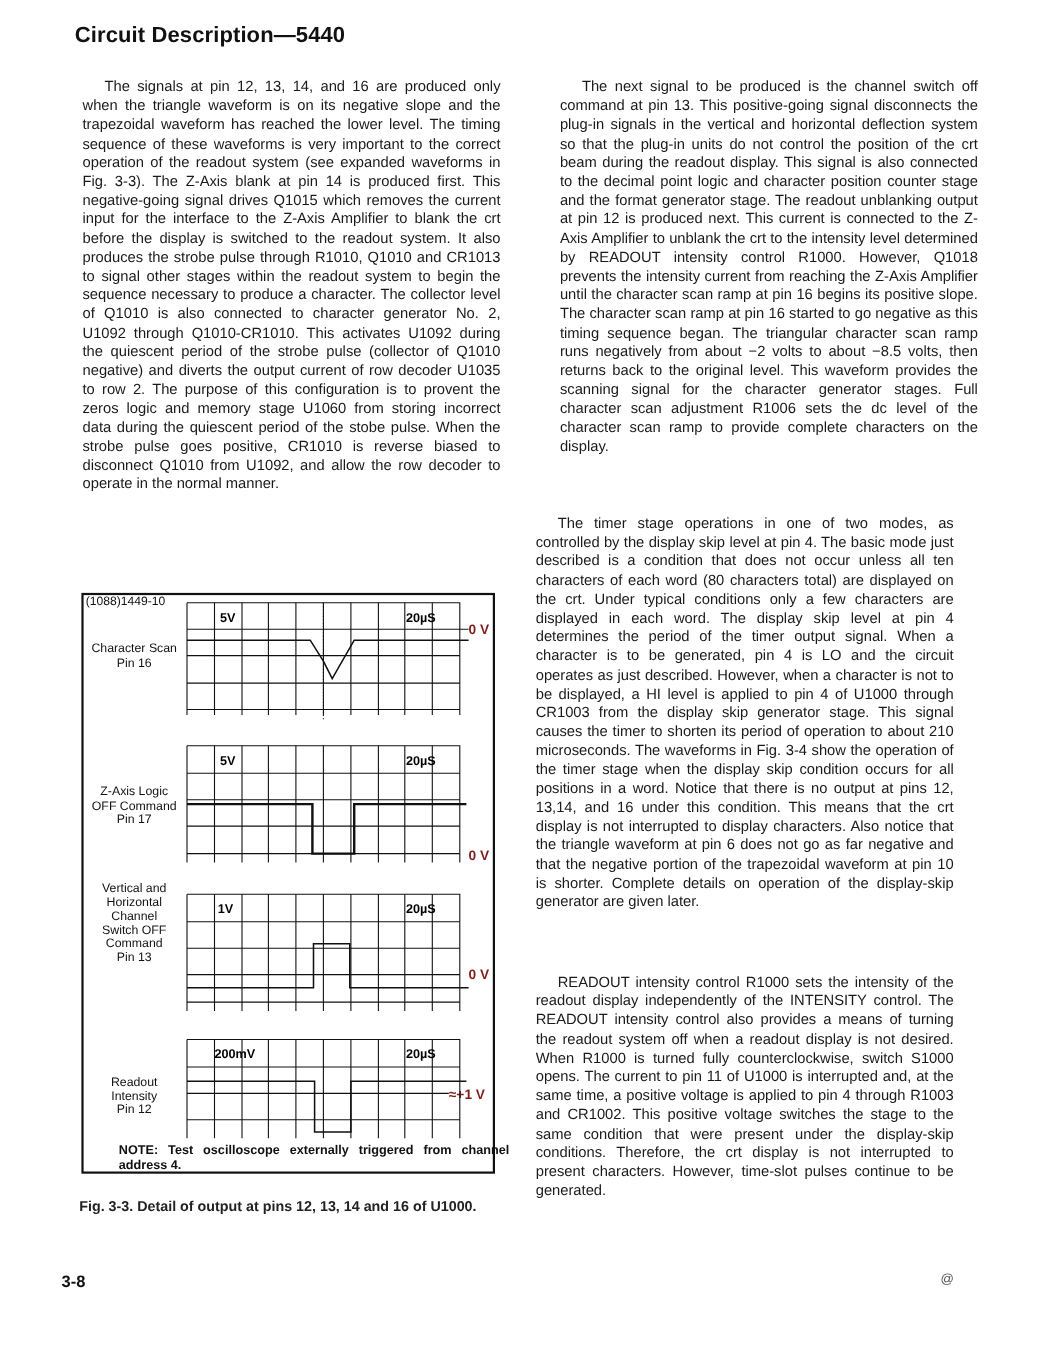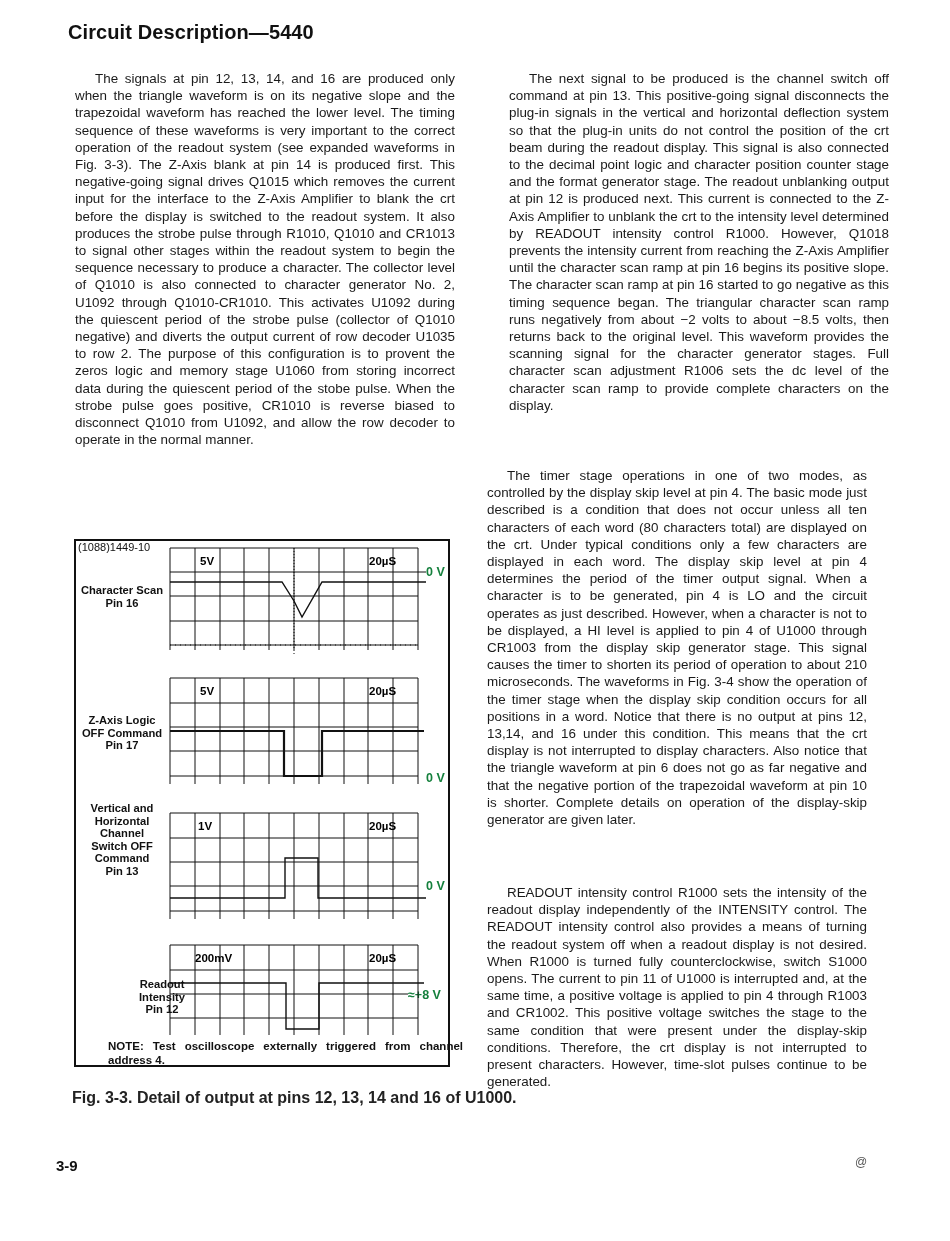--- a/index.html
+++ b/index.html
@@ -22,34 +22,34 @@
   .col-right-3 { left: 483px; top: 880px; width: 388px; }
 
   .figure-box {
     position: absolute; left: 74px; top: 539px; width: 376px; height: 528px;
     border: 2px solid #111; box-sizing: border-box;
   }
   .fig-id {
     position: absolute; left: 78px; top: 541px; font-size: 11px; color: #111;
   }
   .trace-label {
-    position: absolute; font-weight: bold; font-size: 11.2px; line-height: 12.5px;
+    position: absolute; font-weight: normal; font-size: 11.2px; line-height: 12.5px;
     text-align: center; color: #111;
   }
   .level-label {
-    position: absolute; font-weight: bold; font-size: 12.5px; color: #15803d;
+    position: absolute; font-weight: bold; font-size: 12.5px; color: #7f1d1d;
   }
   .scope-svg { position: absolute; }
   .fig-note {
     position: absolute; left: 88px; top: 1039px; width: 355px;
     font-weight: bold; font-size: 11.5px; line-height: 14px; text-align: justify; margin-left: 20px;
   }
   .fig-caption {
     position: absolute; left: 72px; top: 1089px;
-    font-weight: bold; font-size: 16px; color: #222;
+    font-weight: bold; font-size: 13px; color: #222;
   }
   .page-number {
     position: absolute; left: 56px; top: 1157px;
     font-weight: bold; font-size: 15px;
   }
   .mark {
     position: absolute; left: 855px; top: 1155px; font-size: 12px; color: #555;
   }
 </style>
 </head>
@@ -78,28 +78,28 @@
 Pin 16</div>
 <div class="trace-label" style="left:76px; top:714px; width:92px; white-space:pre-line;">Z-Axis Logic
 OFF Command
 Pin 17</div>
 <div class="trace-label" style="left:76px; top:802px; width:92px; white-space:pre-line;">Vertical and
 Horizontal
 Channel
 Switch OFF
 Command
 Pin 13</div>
-<div class="trace-label" style="left:76px; top:978px; width:92px; white-space:pre-line;padding-left:40px;">Readout
+<div class="trace-label" style="left:76px; top:978px; width:92px; white-space:pre-line;">Readout
 Intensity
 Pin 12</div>
 
 <div class="level-label" style="left:426px; top:565px;">0 V</div>
 <div class="level-label" style="left:426px; top:771px;">0 V</div>
 <div class="level-label" style="left:426px; top:879px;">0 V</div>
-<div class="level-label" style="left:408px; top:988px;">≈+8 V</div>
+<div class="level-label" style="left:408px; top:988px;">≈+1 V</div>
 
 <svg class="scope-svg" style="left:168px; top:546px;" width="260" height="108" viewBox="0 0 260 108">
   <g stroke="#111" stroke-width="1" fill="none">
     <polyline points="2,2 250,2 250,104"></polyline>
     <line x1="2" y1="2" x2="2" y2="104"></line>
     <line x1="27" y1="2" x2="27" y2="104"></line>
       <line x1="52" y1="2" x2="52" y2="104"></line>
       <line x1="76" y1="2" x2="76" y2="104"></line>
       <line x1="101" y1="2" x2="101" y2="104"></line>
       <line x1="151" y1="2" x2="151" y2="104"></line>
@@ -185,14 +185,14 @@
       <line x1="2" y1="75" x2="250" y2="75"></line>
   </g>
   <text x="27" y="19" font-family="Liberation Sans, sans-serif" font-weight="bold" font-size="11.5">200mV</text>
   <text x="201" y="19" font-family="Liberation Sans, sans-serif" font-weight="bold" font-size="11.5">20µS</text>
   <polyline points="2,40 118,40 118,86 151,86 151,40 256,40" stroke="#111" stroke-width="1.4" fill="none"></polyline>
 </svg>
 
 <div class="fig-note">NOTE: Test oscilloscope externally triggered from channel address 4.</div>
 <div class="fig-caption">Fig. 3-3.  Detail of output at pins 12, 13, 14 and 16 of U1000.</div>
 
-<div class="page-number">3-9</div>
+<div class="page-number">3-8</div>
 <div class="mark">@</div>
 
 </body></html>

